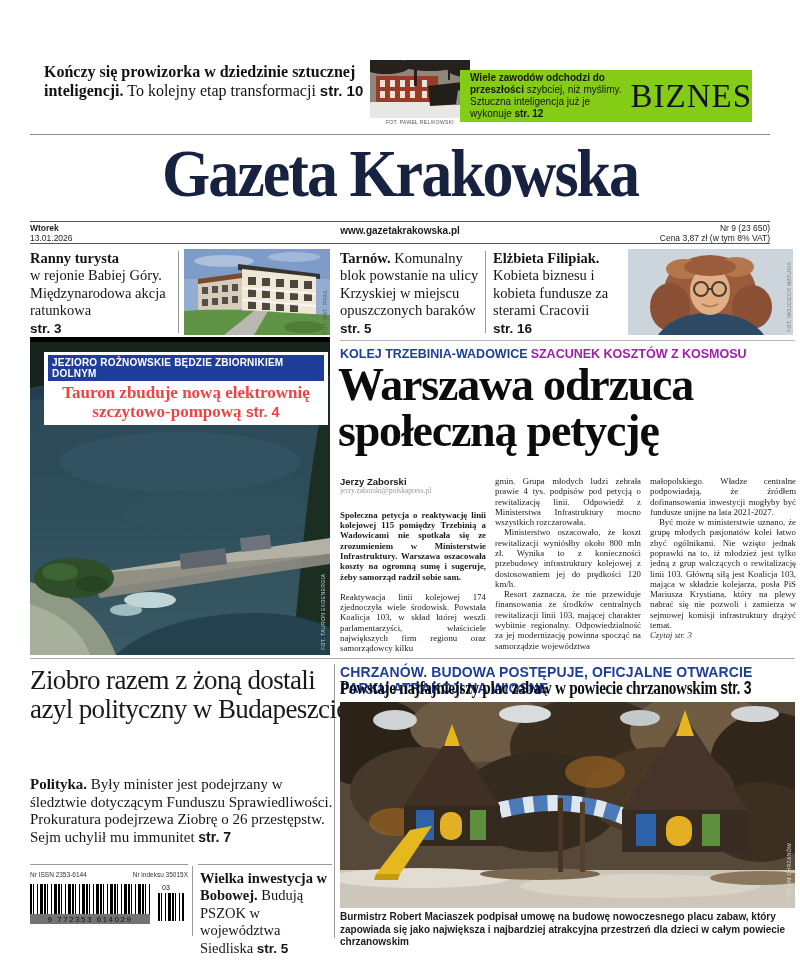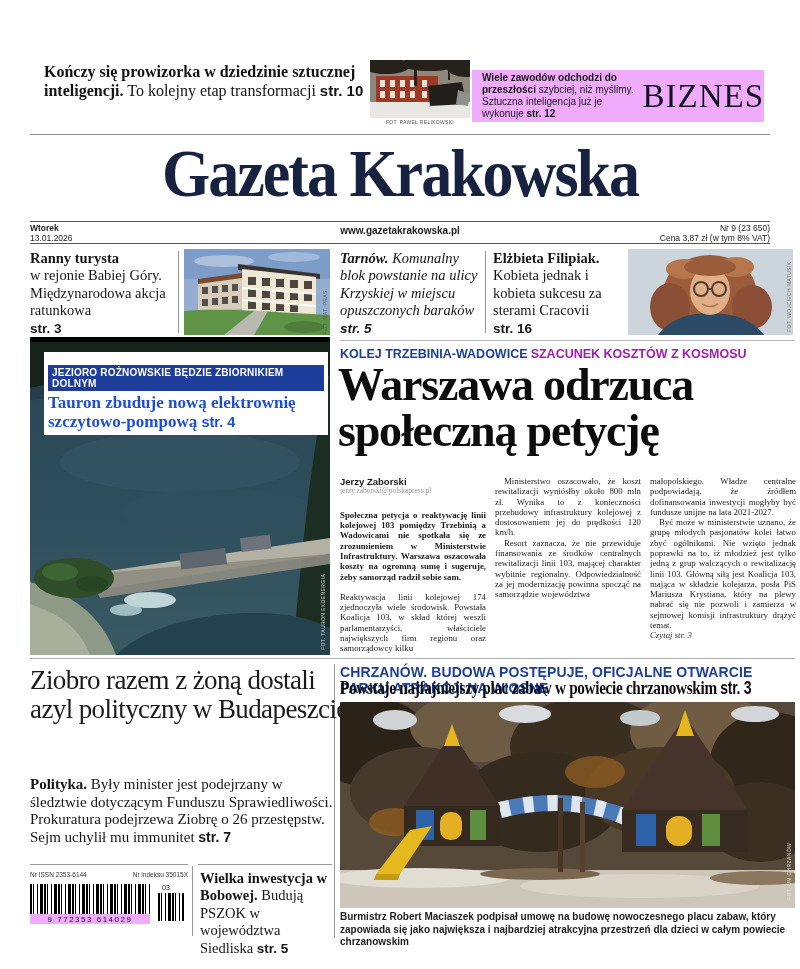--- a/index.html
+++ b/index.html
@@ -54,21 +54,21 @@
       <ellipse cx="16" cy="6" rx="24" ry="8"></ellipse>
         <ellipse cx="60" cy="4" rx="30" ry="7"></ellipse>
         <ellipse cx="95" cy="8" rx="18" ry="9"></ellipse>
       <rect x="44" y="0" width="3" height="26"></rect>
         <rect x="78" y="0" width="2" height="20"></rect>
     </g>
   </svg>
 </div>
 <div class="abs sans" style="left:370px;top:119px;width:100px;font-size:5px;letter-spacing:.3px;color:#555;text-align:center;">FOT. PAWEŁ RELIKOWSKI</div>
 
-<div class="abs" style="left:472px;top:70px;width:292px;height:52px;background:#f0abfc;display:flex;align-items:center;">
+<div class="abs" style="left:460px;top:70px;width:292px;height:52px;background:#84cc16;display:flex;align-items:center;">
   <div class="sans" style="width:172px;padding:4px 6px 4px 10px;font-size:10px;line-height:1.2;color:#171717;">
     <span class="b">Wiele zawodów odchodzi do przeszłości</span><span> szybciej, niż myślimy. Sztuczna inteligencja już je wykonuje </span><span class="pg" style="font-size:10px">str. 12</span>
   </div>
   <div class="serif" style="flex:1;text-align:left;font-size:33px;letter-spacing:1px;color:#13131f;">BIZNES</div>
 </div>
 
 <div class="rule" style="left:30px;top:134px;width:740px;"></div>
 
 <div class="abs serif b" style="left:30px;top:136px;width:740px;text-align:center;font-size:62px;letter-spacing:-2px;color:#16223f;transform:scaleY(1.08);transform-origin:top center;">Gazeta Krakowska</div>
 
@@ -131,28 +131,28 @@
       <polygon points="58,38 132,44 132,46 58,40"></polygon>
         <polygon points="58,50 132,56 132,58 58,52"></polygon>
     </g>
     <path d="M0,62 C 40,58 100,64 146,66 V86 H0 Z" fill="#5f9447"></path>
     <polygon points="40,86 70,62 84,62 70,86" fill="#b9b9b2"></polygon>
     <ellipse cx="120" cy="78" rx="20" ry="6" fill="#4e7f3a"></ellipse>
   </svg>
 </div>
 <div class="vcred" style="left:322px;top:256px;height:78px;color:#5a5a5a;">FOT. MAT. PRAS.</div>
 
-<div class="abs teaser" style="left:340px;top:250px;width:140px;font-style:italic;">
+<div class="abs teaser" style="left:340px;top:250px;width:140px;">
   <span class="b">Tarnów.</span><span> Komunalny blok powstanie na ulicy Krzyskiej w miejscu opuszczonych baraków </span><br>
   <span class="pg" style="font-size:13.5px">str. 5</span>
 </div>
 <div class="vrule" style="left:485px;top:251px;height:82px;"></div>
 
 <div class="abs teaser" style="left:493px;top:250px;width:130px;">
-  <span class="b">Elżbieta Filipiak.</span><span> Kobieta jednak i kobieta sukcesu za sterami Cracovii </span><br>
+  <span class="b">Elżbieta Filipiak.</span><span> Kobieta biznesu i kobieta fundusze za sterami Cracovii </span><br>
   <span class="pg" style="font-size:13.5px">str. 16</span>
 </div>
 
 <div class="photo" style="left:628px;top:249px;width:165px;height:86px;">
   <svg viewBox="0 0 165 86" width="165" height="86" preserveAspectRatio="none">
     <rect width="165" height="86" fill="#ccd5dc"></rect>
     <ellipse cx="82" cy="42" rx="46" ry="36" fill="#9a5c3b"></ellipse>
     <ellipse cx="42" cy="58" rx="20" ry="24" fill="#8a4f34"></ellipse>
     <ellipse cx="124" cy="58" rx="20" ry="22" fill="#8a4f34"></ellipse>
     <ellipse cx="56" cy="20" rx="18" ry="10" fill="#b5764c"></ellipse>
@@ -197,41 +197,42 @@
     <ellipse cx="120" cy="258" rx="26" ry="8" fill="#cfe3e4" opacity="0.9"></ellipse>
     <ellipse cx="96" cy="268" rx="16" ry="6" fill="#bcd6d8" opacity="0.8"></ellipse>
     <path d="M0,240 C 40,252 70,270 86,313 H0 Z" fill="#8e9a86"></path>
     <path d="M0,262 C 30,272 50,286 60,313 H0 Z" fill="#a8b29d" opacity="0.9"></path>
     <ellipse cx="44" cy="236" rx="40" ry="20" fill="#2e4d28"></ellipse>
     <ellipse cx="30" cy="230" rx="18" ry="9" fill="#3d6433"></ellipse>
     <ellipse cx="62" cy="242" rx="16" ry="8" fill="#264421"></ellipse>
     <path d="M86,313 C 110,290 150,276 200,272 C 250,268 280,276 300,286 V313 Z" fill="#24424e"></path>
   </svg>
 </div>
-<div class="abs" style="left:44px;top:352px;max-width:276px;background:#fff;padding:13px 4px 4px 4px;">
+<div class="abs" style="left:44px;top:352px;max-width:276px;background:#fff;padding:3px 4px 4px 4px;">
   <span style="display:inline-block;background:#1d3e9a;color:#fff;font-family:'Liberation Sans',sans-serif;font-weight:700;font-size:10px;letter-spacing:.2px;padding:2px 4px;">JEZIORO ROŻNOWSKIE BĘDZIE ZBIORNIKIEM DOLNYM</span>
-  <div class="serif b" style="font-size:17px;line-height:1.12;color:#1d4ed8;padding-top:2px;">
+  <div class="serif b" style="font-size:17px;line-height:1.12;color:#ef4444;padding-top:2px;text-align:center;">
     <span>Tauron zbuduje nową elektrownię szczytowo-pompową </span><span class="pg" style="font-size:14.5px">str. 4</span>
   </div>
 </div>
 <div class="vcred" style="left:320px;top:560px;height:90px;color:#cfd6d8;">FOT. TAURON EKOENERGIA</div>
 
 <div class="abs" style="left:340px;top:347px;font-size:12.5px;">
   <span class="kickblue">KOLEJ TRZEBINIA-WADOWICE</span>
   <span class="kickgray">  SZACUNEK KOSZTÓW Z KOSMOSU</span>
 </div>
 <div class="abs serif" style="left:338px;top:362px;width:460px;font-size:46px;font-weight:800;line-height:0.99;letter-spacing:-1.2px;color:#0c0c0c;">Warszawa odrzuca społeczną petycję</div>
 
 <div class="artcol" style="left:340px;top:476px;height:180px;overflow:hidden;">
   <div class="sans b" style="font-size:9.5px;text-align:left;">Jerzy Zaborski</div>
   <div style="font-size:7.5px;color:#999;text-align:left;margin-bottom:14px;">jerzy.zaborski@polskapress.pl</div>
-  <p class="b">Społeczna petycja o reaktywację linii kolejowej 103 pomiędzy Trzebinią a Wadowicami nie spotkała się ze zrozumieniem w Ministerstwie Infrastruktury. Warszawa oszacowała koszty na ogromną sumę i sugeruje, żeby samorząd radził sobie sam.</p>
+  <p class="b">Społeczna petycja o reaktywację linii kolejowej 115 pomiędzy Trzebinią a Wadowicami nie spotkała się ze zrozumieniem w Ministerstwie Infrastruktury. Warszawa oszacowała koszty na ogromną sumę i sugeruje, żeby samorząd radził sobie sam.</p>
   <p style="margin-top:10px;">Reaktywacja linii kolejowej 174 zjednoczyła wiele środowisk. Powstała Koalicja 103, w skład której weszli parlamentarzyści, właściciele największych firm regionu oraz samorządowcy kilku</p>
 </div>
 <div class="artcol" style="left:495px;top:476px;height:180px;overflow:hidden;">
+  <p>gmin. Grupa młodych ludzi zebrała prawie 4 tys. podpisów pod petycją o rewitalizację linii. Odpowiedź z Ministerstwa Infrastruktury mocno wszystkich rozczarowała.</p>
   <p class="ind">Ministerstwo oszacowało, że koszt rewitalizacji wyniósłby około 800 mln zł. Wynika to z konieczności przebudowy infrastruktury kolejowej z dostosowaniem jej do prędkości 120 km/h.</p>
   <p class="ind">Resort zaznacza, że nie przewiduje finansowania ze środków centralnych rewitalizacji linii 103, mającej charakter wybitnie regionalny. Odpowiedzialność za jej modernizację powinna spocząć na samorządzie województwa</p>
 </div>
 <div class="artcol" style="left:650px;top:476px;height:180px;overflow:hidden;">
   <p>małopolskiego. Władze centralne podpowiadają, że źródłem dofinansowania inwestycji mogłyby być fundusze unijne na lata 2021-2027.</p>
   <p class="ind">Być może w ministerstwie uznano, że grupę młodych pasjonatów kolei łatwo zbyć ogólnikami. Nie wzięto jednak poprawki na to, iż młodzież jest tylko jedną z grup walczących o rewitalizację linii 103. Główną siłą jest Koalicja 103, mająca w składzie kolejarza, posła PiS Mariusza Krystiana, który na plewy nabrać się nie pozwoli i zamierza w sejmowej komisji infrastruktury drążyć temat.</p>
   <p style="font-style:italic;color:#333;">Czytaj str. 3</p>
 </div>
 
 <div class="rule" style="left:30px;top:658px;width:765px;background:#aaa;"></div>
@@ -245,21 +246,21 @@
 <div class="rule" style="left:30px;top:864px;width:158px;background:#999;"></div>
 <div class="rule" style="left:198px;top:864px;width:134px;background:#999;"></div>
 <div class="vrule" style="left:192px;top:866px;height:70px;"></div>
 
 <div class="abs sans" style="left:30px;top:871px;width:158px;display:flex;justify-content:space-between;font-size:6.5px;color:#333;">
   <span>Nr ISSN 2353-6144</span>
   <span>Nr indeksu 35015X</span>
 </div>
 <div class="abs" style="left:30px;top:884px;width:120px;">
   <div class="stripes" style="width:120px;height:30px;"></div>
-  <div class="sans" style="font-size:8px;letter-spacing:1.5px;text-align:center;background:#f0abfc;padding-top:1px;">9 772353 614029</div>
+  <div class="sans" style="font-size:8px;letter-spacing:1.5px;text-align:center;background:#737373;padding-top:1px;">9 772353 614029</div>
 </div>
 <div class="abs sans" style="left:162px;top:884px;font-size:7px;color:#111;">03</div>
 <div class="stripes abs" style="left:158px;top:893px;width:26px;height:28px;"></div>
 
 <div class="abs serif" style="left:200px;top:870px;width:132px;font-size:14.5px;line-height:1.2;color:#151515;">
   <span class="b">Wielka inwestycja w Bobowej.</span><span> Budują PSZOK w województwa Siedliska </span><span class="pg" style="font-size:13.5px">str. 5</span>
 </div>
 
 <div class="abs kickblue" style="left:340px;top:664px;font-size:14px;letter-spacing:.1px;">CHRZANÓW. BUDOWA POSTĘPUJE, OFICJALNE OTWARCIE PARKU ATRAKCJI NA WIOSNĘ</div>
 <div class="abs" style="left:340px;top:677px;width:458px;overflow:hidden;">

